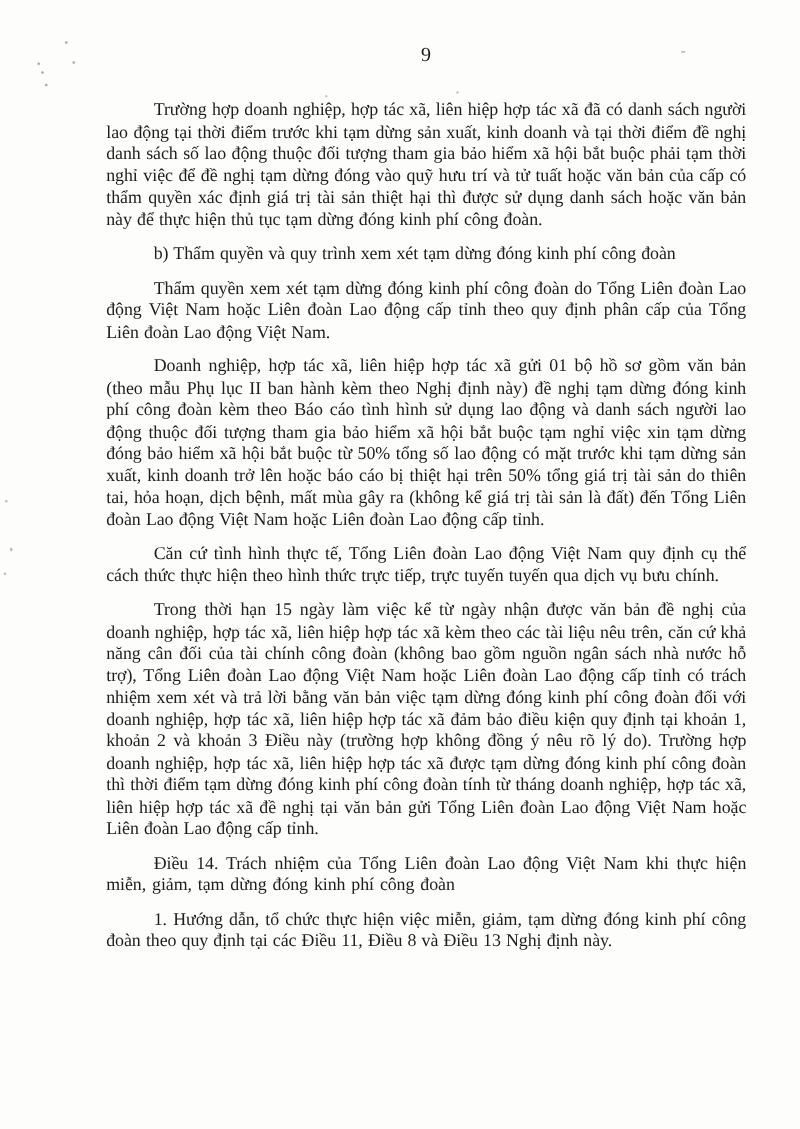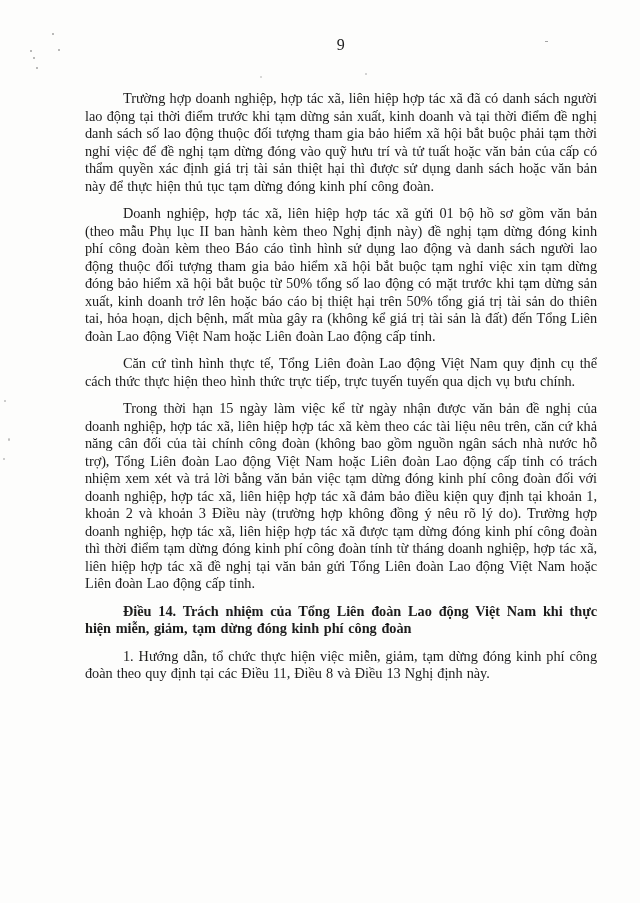--- a/index.html
+++ b/index.html
@@ -34,45 +34,47 @@
     position: absolute;
     top: 80px;
     left: 85px;
     width: 512px;
   }
   p.para {
     font-size: 14.3px;
     line-height: 17.5px;
     text-align: justify;
     text-indent: 38px;
-    margin: 10px 0 10px 0;
+    margin: 0 0 10px 0;
     word-spacing: 0.6px;
     letter-spacing: -0.05px;
   }
   p.para.bold {
-    font-weight: bold;
+    font-weight: normal;
     word-spacing: 1.2px;
   }
   
   .speck {
     position: absolute;
     background: #5a5a5a;
     border-radius: 50%;
     opacity: 0.55;
   }
 </style>
 </head>
 <body>
 
 <div class="page">
 
   <div class="page-number">9</div>
 
   <div class="content">
     <p class="para">Trường hợp doanh nghiệp, hợp tác xã, liên hiệp hợp tác xã đã có danh sách người lao động tại thời điểm trước khi tạm dừng sản xuất, kinh doanh và tại thời điểm đề nghị danh sách số lao động thuộc đối tượng tham gia bảo hiểm xã hội bắt buộc phải tạm thời nghỉ việc để đề nghị tạm dừng đóng vào quỹ hưu trí và tử tuất hoặc văn bản của cấp có thẩm quyền xác định giá trị tài sản thiệt hại thì được sử dụng danh sách hoặc văn bản này để thực hiện thủ tục tạm dừng đóng kinh phí công đoàn.</p>
+    <p class="para">b) Thẩm quyền và quy trình xem xét tạm dừng đóng kinh phí công đoàn</p>
+    <p class="para">Thẩm quyền xem xét tạm dừng đóng kinh phí công đoàn do Tổng Liên đoàn Lao động Việt Nam hoặc Liên đoàn Lao động cấp tỉnh theo quy định phân cấp của Tổng Liên đoàn Lao động Việt Nam.</p>
     <p class="para">Doanh nghiệp, hợp tác xã, liên hiệp hợp tác xã gửi 01 bộ hồ sơ gồm văn bản (theo mẫu Phụ lục II ban hành kèm theo Nghị định này) đề nghị tạm dừng đóng kinh phí công đoàn kèm theo Báo cáo tình hình sử dụng lao động và danh sách người lao động thuộc đối tượng tham gia bảo hiểm xã hội bắt buộc tạm nghỉ việc xin tạm dừng đóng bảo hiểm xã hội bắt buộc từ 50% tổng số lao động có mặt trước khi tạm dừng sản xuất, kinh doanh trở lên hoặc báo cáo bị thiệt hại trên 50% tổng giá trị tài sản do thiên tai, hỏa hoạn, dịch bệnh, mất mùa gây ra (không kể giá trị tài sản là đất) đến Tổng Liên đoàn Lao động Việt Nam hoặc Liên đoàn Lao động cấp tỉnh.</p>
     <p class="para">Căn cứ tình hình thực tế, Tổng Liên đoàn Lao động Việt Nam quy định cụ thể cách thức thực hiện theo hình thức trực tiếp, trực tuyến tuyến qua dịch vụ bưu chính.</p>
     <p class="para">Trong thời hạn 15 ngày làm việc kể từ ngày nhận được văn bản đề nghị của doanh nghiệp, hợp tác xã, liên hiệp hợp tác xã kèm theo các tài liệu nêu trên, căn cứ khả năng cân đối của tài chính công đoàn (không bao gồm nguồn ngân sách nhà nước hỗ trợ), Tổng Liên đoàn Lao động Việt Nam hoặc Liên đoàn Lao động cấp tỉnh có trách nhiệm xem xét và trả lời bằng văn bản việc tạm dừng đóng kinh phí công đoàn đối với doanh nghiệp, hợp tác xã, liên hiệp hợp tác xã đảm bảo điều kiện quy định tại khoản 1, khoản 2 và khoản 3 Điều này (trường hợp không đồng ý nêu rõ lý do). Trường hợp doanh nghiệp, hợp tác xã, liên hiệp hợp tác xã được tạm dừng đóng kinh phí công đoàn thì thời điểm tạm dừng đóng kinh phí công đoàn tính từ tháng doanh nghiệp, hợp tác xã, liên hiệp hợp tác xã đề nghị tại văn bản gửi Tổng Liên đoàn Lao động Việt Nam hoặc Liên đoàn Lao động cấp tỉnh.</p>
     <p class="para bold">Điều 14. Trách nhiệm của Tổng Liên đoàn Lao động Việt Nam khi thực hiện miễn, giảm, tạm dừng đóng kinh phí công đoàn</p>
     <p class="para">1. Hướng dẫn, tổ chức thực hiện việc miễn, giảm, tạm dừng đóng kinh phí công đoàn theo quy định tại các Điều 11, Điều 8 và Điều 13 Nghị định này.</p>
   </div>
 
   <div class="speck" style="left:52px; top:33px; width:2px; height:2px;"></div>
   <div class="speck" style="left:58px; top:49px; width:2px; height:2px;"></div>
   <div class="speck" style="left:30px; top:50px; width:2px; height:2px;"></div>

